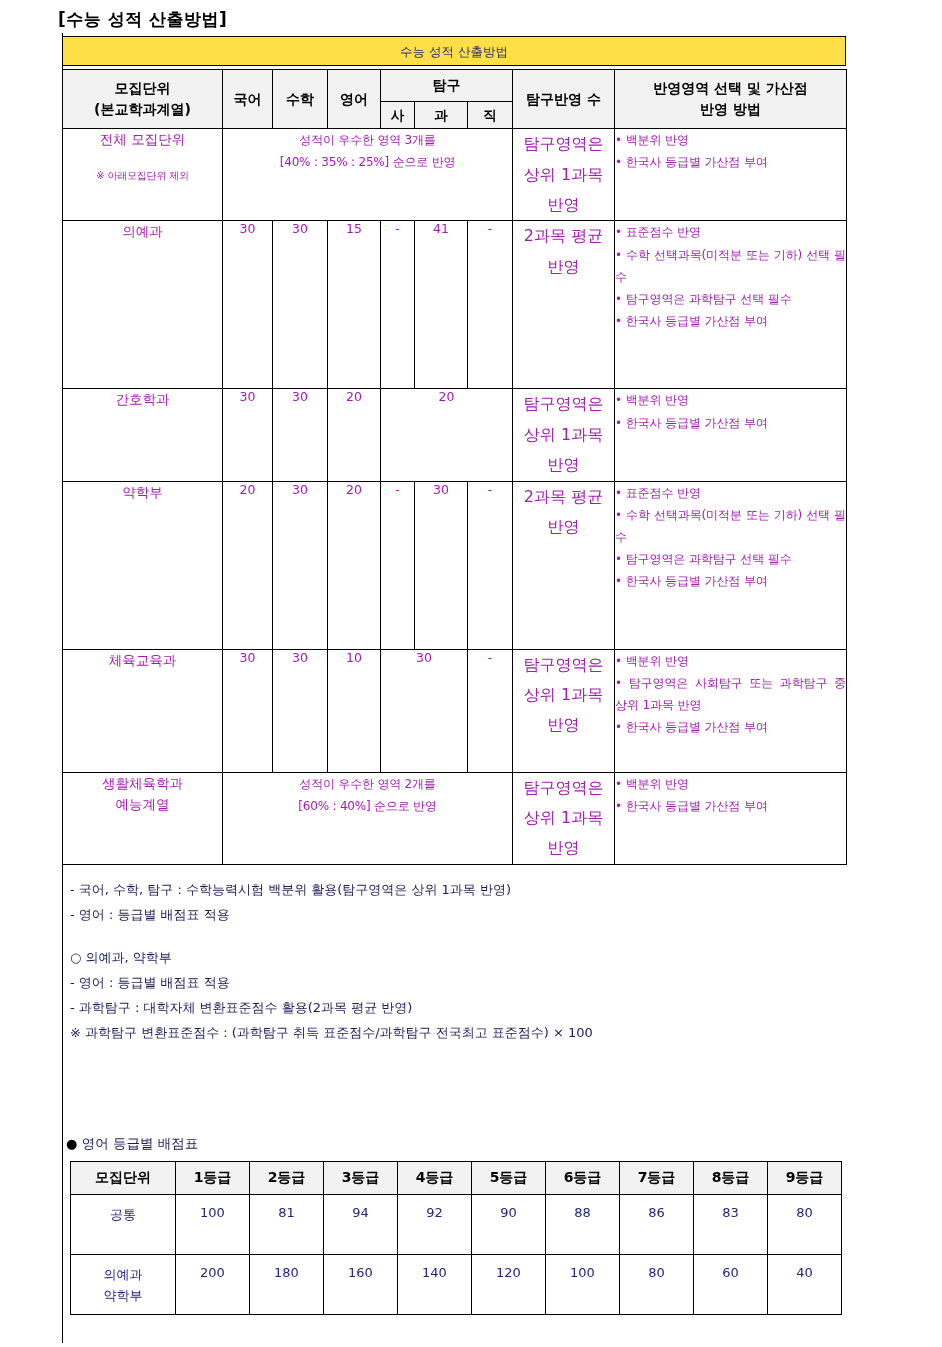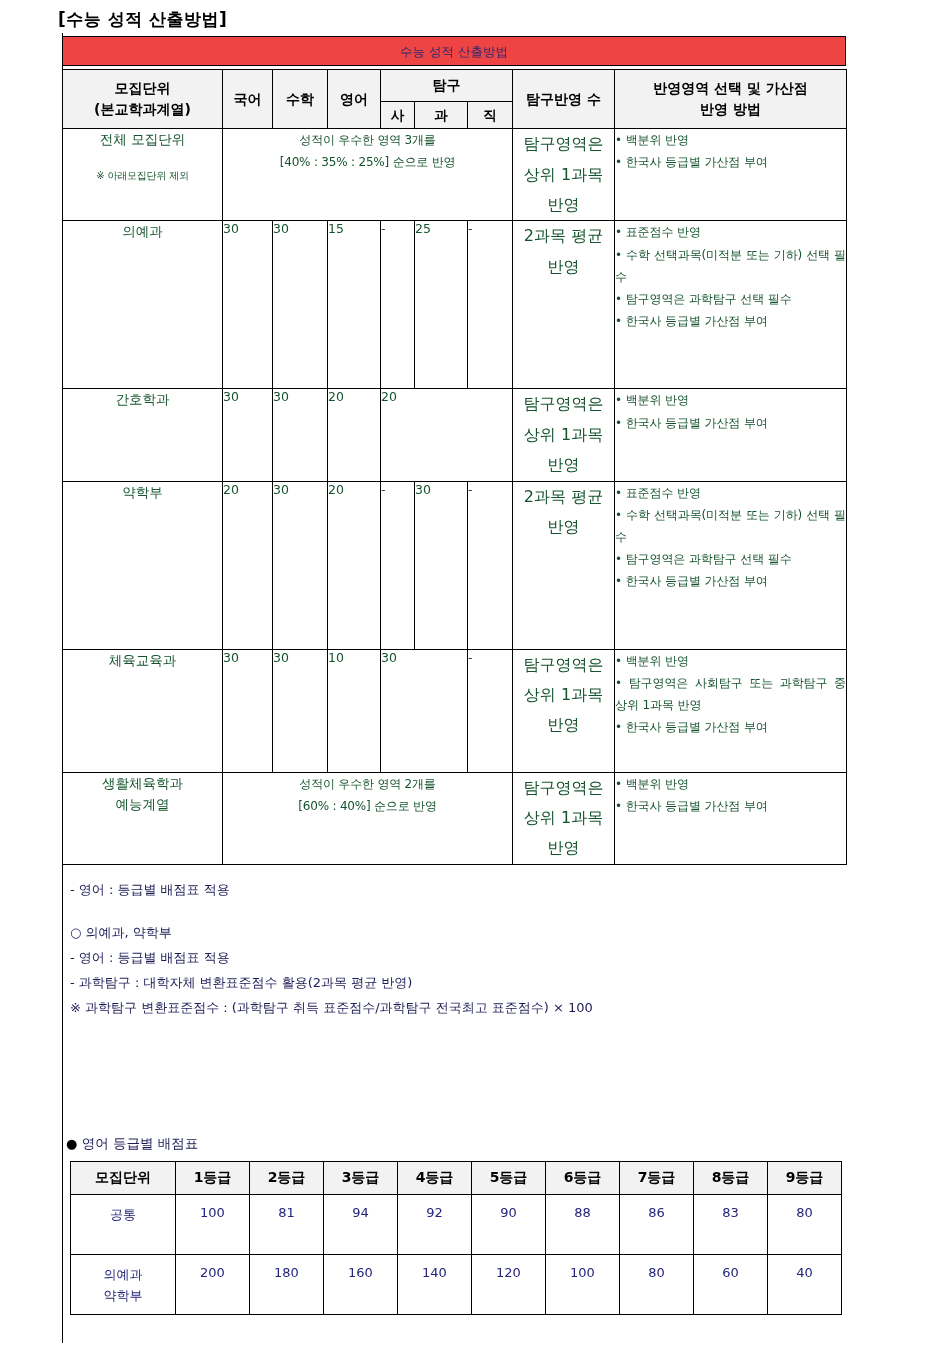--- a/index.html
+++ b/index.html
@@ -50,42 +50,42 @@
   
   .main-wrap {
     position: absolute;
     left: 62px;
     top: 36px;
     width: 784px;
   }
 
   .caption-bar {
     border: 1px solid #000000;
-    background: #ef4444;
+    background: #fde047;
     height: 30px;
     line-height: 30px;
     text-align: center;
     font-size: 12.5px;
     color: #2b2b6e;
     box-sizing: border-box;
   }
 
   table.main {
     border-collapse: collapse;
     table-layout: fixed;
     width: 784px;
     margin-top: 3px;
     font-size: 13px;
   }
   table.main th,
   table.main td {
     border: 1px solid #000000;
     vertical-align: top;
     padding: 0;
-    color: #14532d;
+    color: #a21caf;
     box-sizing: border-box;
   }
   table.main thead th {
     background: #f2f2f2;
     text-align: center;
     font-weight: bold;
     vertical-align: middle;
     color: #000000;
     font-size: 14px;
     padding: 5px 2px;
@@ -104,21 +104,21 @@
     line-height: 1.55;
     color: #24247a;
   }
   td.unit .note {
     font-size: 10px;
     display: block;
     margin-top: 18px;
     letter-spacing: -0.2px;
   }
   td.num {
-    text-align: left;
+    text-align: center;
     vertical-align: top;
     padding-top: 10px;
     font-size: 12.5px;
     color: #24247a;
   }
   td.spanrule {
     text-align: center;
     vertical-align: top;
     padding-top: 10px;
     font-size: 12px;
@@ -289,21 +289,21 @@
         </tr>
 
         <tr style="height:168px;">
           <td class="unit">
             <span>의예과</span>
           </td>
           <td class="num">30</td>
           <td class="num">30</td>
           <td class="num">15</td>
           <td class="num">-</td>
-          <td class="num">25</td>
+          <td class="num">41</td>
           <td class="num">-</td>
           <td class="tamgu">
             <div>2과목 평균</div>
             <div>반영</div>
           </td>
           <td class="method">
             <span class="bullet">표준점수 반영</span>
             <span class="bullet">수학 선택과목(미적분 또는 기하) 선택 필수</span>
             <span class="bullet">탐구영역은 과학탐구 선택 필수</span>
             <span class="bullet">한국사 등급별 가산점 부여</span>
@@ -390,20 +390,21 @@
             <span class="bullet">백분위 반영</span>
             <span class="bullet">한국사 등급별 가산점 부여</span>
           </td>
         </tr>
 
       </tbody>
     </table>
   </div>
 
   <div class="notes">
+    <div class="line">- 국어, 수학, 탐구 : 수학능력시험 백분위 활용(탐구영역은 상위 1과목 반영)</div>
     <div class="line">- 영어 : 등급별 배점표 적용</div>
     <div class="gap"></div>
     <div class="line">○ 의예과, 약학부</div>
     <div class="line">- 영어 : 등급별 배점표 적용</div>
     <div class="line">- 과학탐구 : 대학자체 변환표준점수 활용(2과목 평균 반영)</div>
     <div class="line">※ 과학탐구 변환표준점수 : (과학탐구 취득 표준점수/과학탐구 전국최고 표준점수) × 100</div>
   </div>
 
   <div class="eng-head">
     <span class="dot">●</span>

